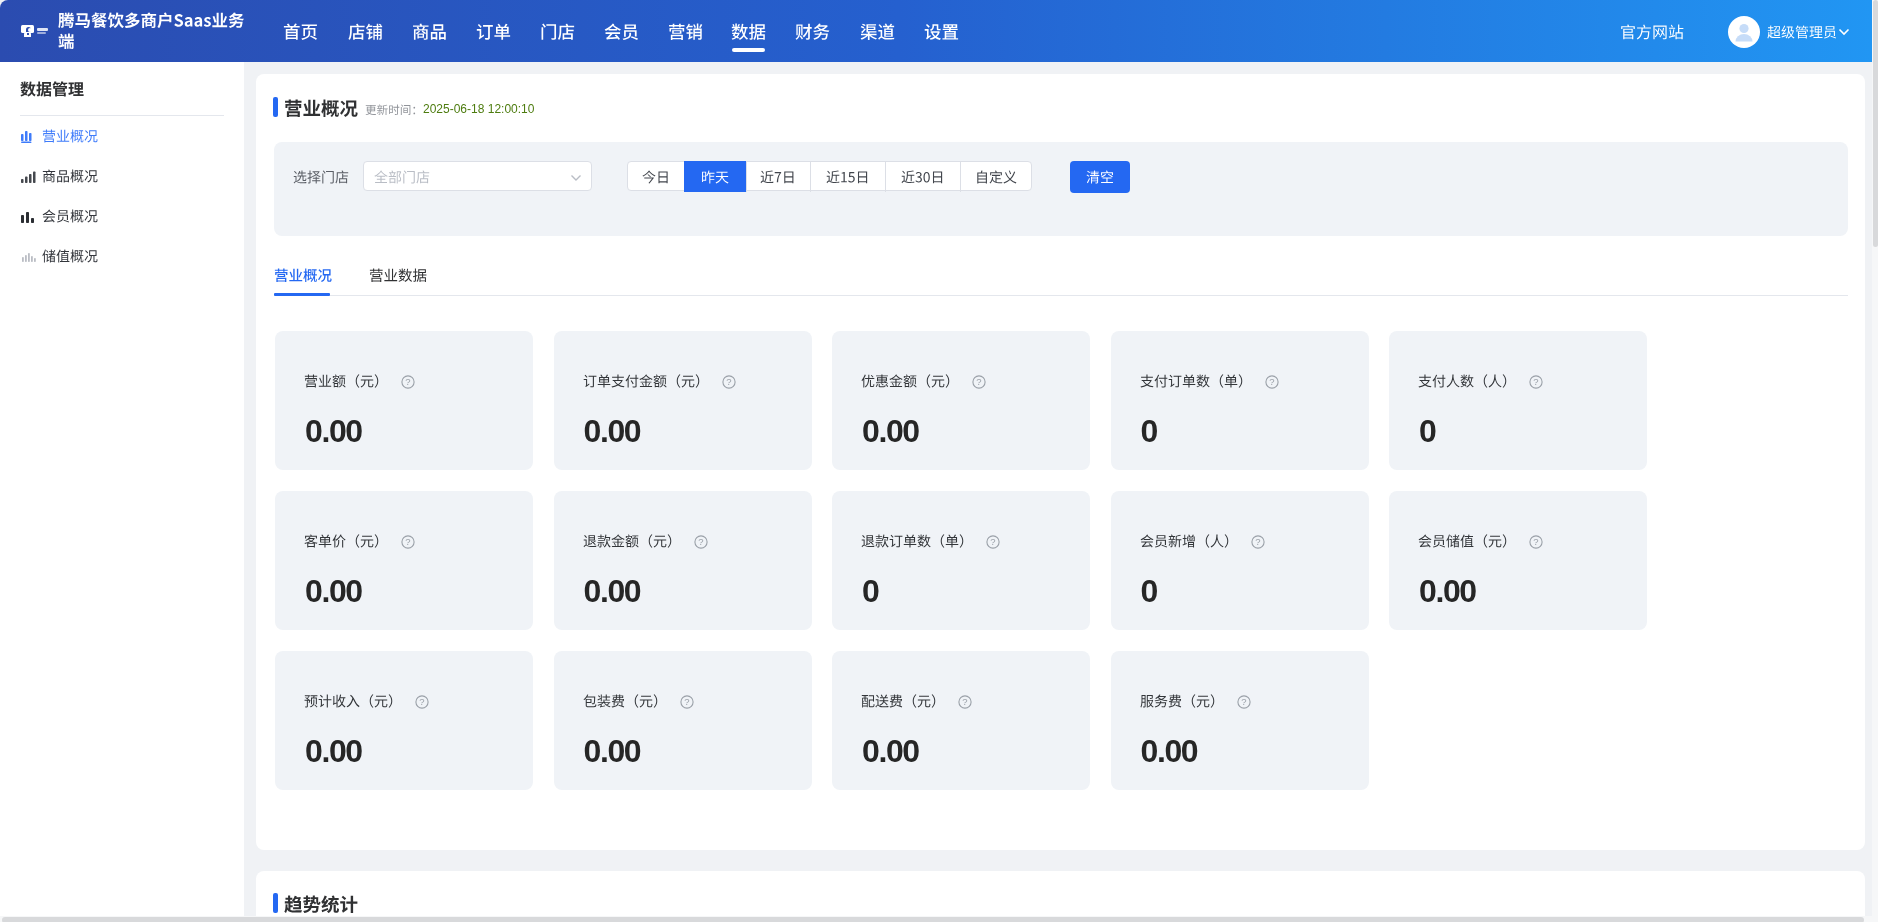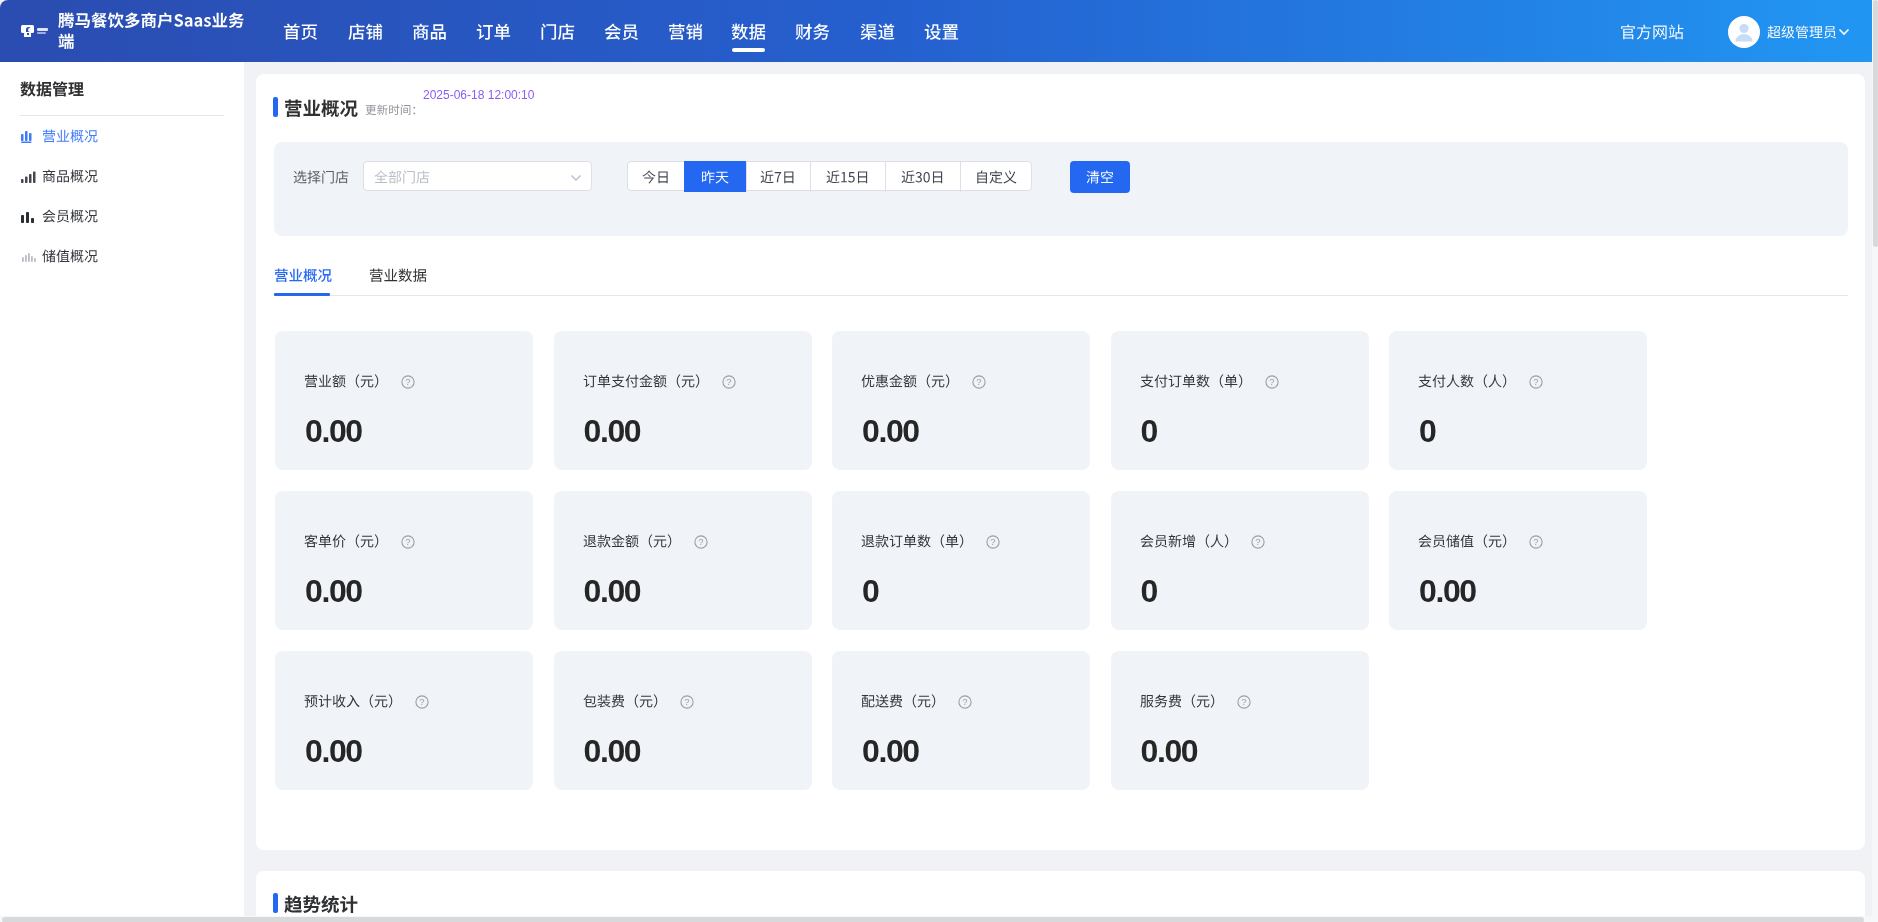--- a/index.html
+++ b/index.html
@@ -327,21 +327,21 @@
     </svg>
     <svg style="position:absolute;left:365px;top:103.5px;width:58.0px;height:11.6px" viewBox="0 -880 5000 1000">
       <g fill="#909399" transform="scale(1,-1)">
         <use href="#q60" x="0"></use>
         <use href="#q61" x="1000"></use>
         <use href="#q62" x="2000"></use>
         <use href="#q63" x="3000"></use>
         <use href="#q64" x="4000"></use>
       </g>
     </svg>
-    <div style="position:absolute;left:423px;top:88px;font:12px 'Liberation Sans',sans-serif;color:#8b5cf6;line-height:14px">2025-06-18 12:00:10</div>
+    <div style="position:absolute;left:423px;top:102px;font:12px 'Liberation Sans',sans-serif;color:#4d7c0f;line-height:14px">2025-06-18 12:00:10</div>
     <div style="position:absolute;left:274px;top:142px;width:1574px;height:94px;background:#f0f3f7;border-radius:8px"></div>
     <svg style="position:absolute;left:293px;top:170px;width:56.0px;height:14px" viewBox="0 -880 4000 1000">
       <g fill="#5a5e66" transform="scale(1,-1)">
         <use href="#q65" x="0"></use>
         <use href="#q66" x="1000"></use>
         <use href="#q67" x="2000"></use>
         <use href="#q68" x="3000"></use>
       </g>
     </svg>
     <div style="position:absolute;left:363px;top:161px;width:229px;height:30px;background:#fff;border:1px solid #dcdfe6;border-radius:4px"></div>

